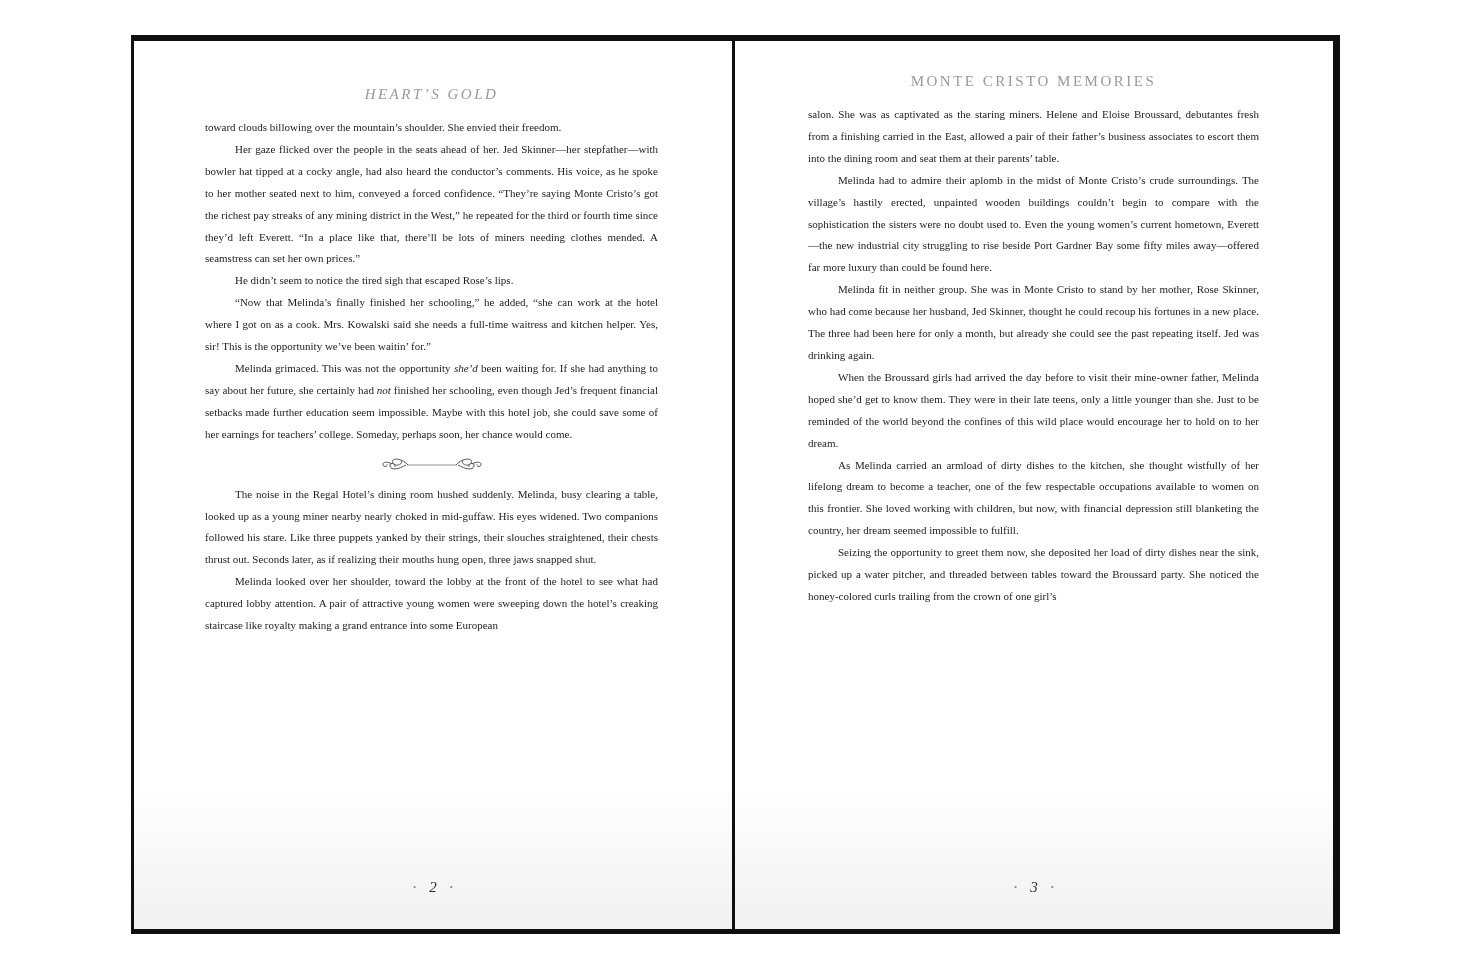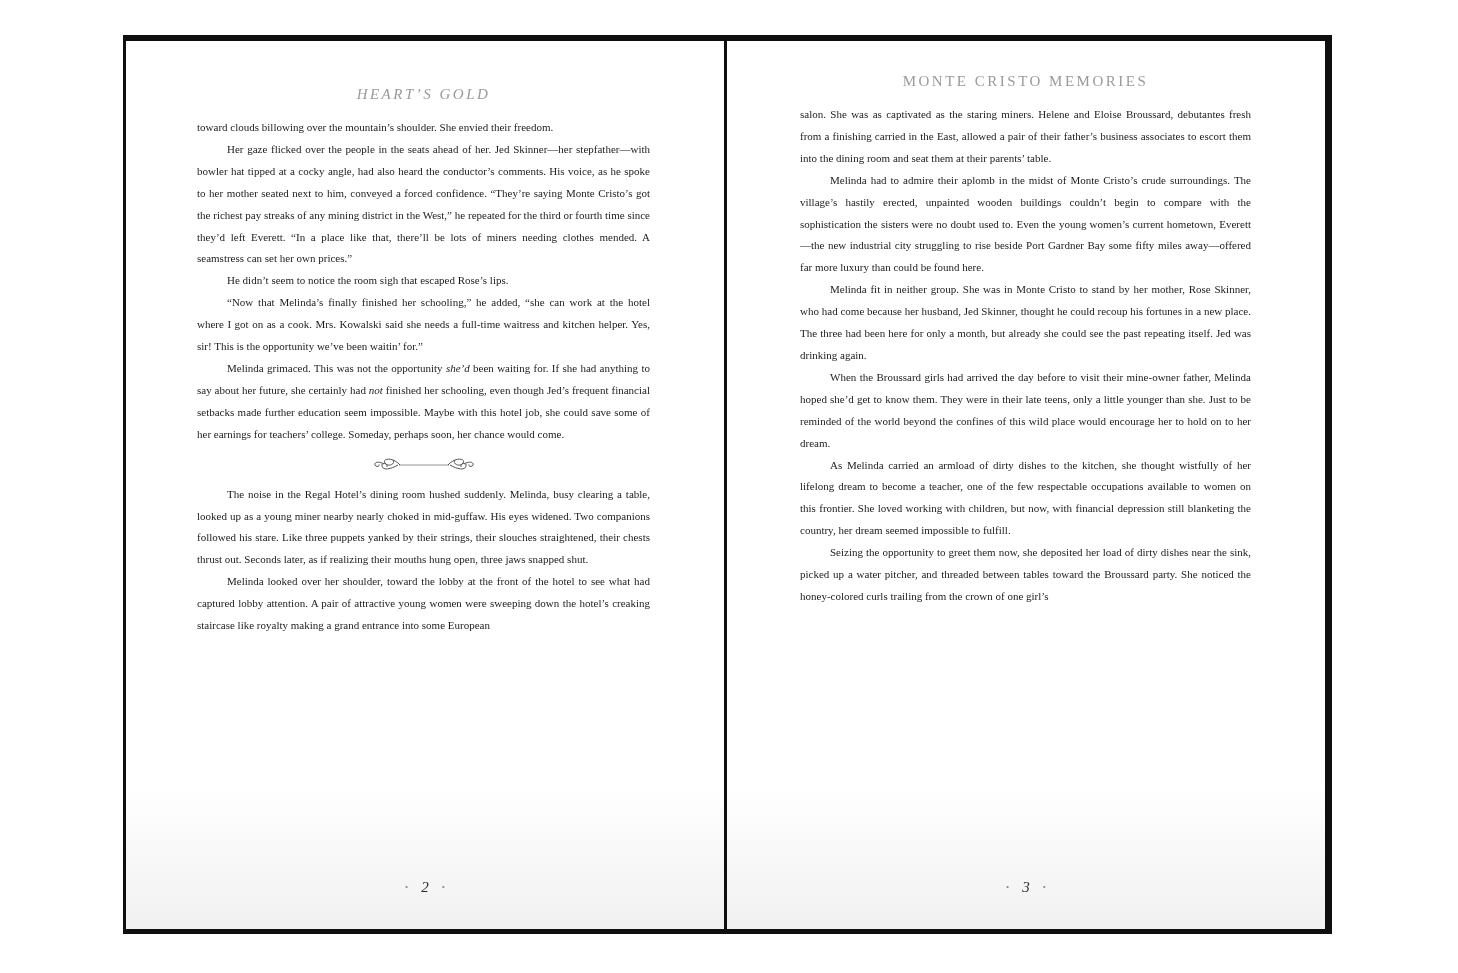--- a/index.html
+++ b/index.html
@@ -10,21 +10,21 @@
     --body-text:#1c1c1c;
     --footer-dot:#8a8a8a;
     --footer-num:#2a2a2a;
     --ornament:#555555;
   }
   *{margin:0;padding:0;box-sizing:border-box;}
   html,body{width:1458px;height:973px;background:#ffffff;overflow:hidden;}
   body{font-family:"Liberation Serif","DejaVu Serif",serif;color:var(--body-text);}
 
   .book{
-    position:absolute;left:123px;top:35px;
+    position:absolute;left:131px;top:35px;
     display:flex;
     border-top:6px solid var(--frame);
     border-right:7px solid var(--frame);
     border-bottom:5px solid var(--frame);
     border-left:3px solid var(--frame);
     background:var(--page-bg);
     justify-content:center;
   }
   .page{
     width:598px;height:888px;
@@ -70,21 +70,21 @@
 </head>
 <body>
 
 <div class="book">
 
   <div class="page left">
     <div class="running-header italic">HEART’S GOLD</div>
     <div class="page-body">
         <p class="para"><span>toward clouds billowing over the mountain’s shoulder. She envied their freedom.</span></p>
         <p class="para indent"><span>Her gaze flicked over the people in the seats ahead of her. Jed Skinner—her stepfather—with bowler hat tipped at a cocky angle, had also heard the conductor’s comments. His voice, as he spoke to her mother seated next to him, conveyed a forced confidence. “They’re saying Monte Cristo’s got the richest pay streaks of any mining district in the West,” he repeated for the third or fourth time since they’d left Everett. “In a place like that, there’ll be lots of miners needing clothes mended. A seamstress can set her own prices.”</span></p>
-        <p class="para indent"><span>He didn’t seem to notice the room sigh that escaped Rose’s lips.</span></p>
+        <p class="para indent"><span>He didn’t seem to notice the tired sigh that escaped Rose’s lips.</span></p>
         <p class="para indent"><span>“Now that Melinda’s finally finished her schooling,” he added, “she can work at the hotel where I got on as a cook. Mrs. Kowalski said she needs a full-time waitress and kitchen helper. Yes, sir! This is the opportunity we’ve been waitin’ for.”</span></p>
         <p class="para indent"><span>Melinda grimaced. This was not the opportunity </span><em>she’d</em><span> been waiting for. If she had anything to say about her future, she certainly had </span><em>not</em><span> finished her schooling, even though Jed’s frequent financial setbacks made further education seem impossible. Maybe with this hotel job, she could save some of her earnings for teachers’ college. Someday, perhaps soon, her chance would come.</span></p>
   <div class="scene-break">
     <svg width="110" height="22" viewBox="0 0 110 22">
       <line x1="30" y1="11" x2="80" y2="11" stroke="#777" stroke-width="0.8"></line>
       <g fill="none" stroke="#555" stroke-width="1">
         <path d="M31 11 C 24 3, 13 4, 16 9 C 18 13, 27 11, 24 6"></path>
         <path d="M29 11 C 22 15, 14 17, 13 12 C 12 8, 19 9, 18 13"></path>
         <path d="M15 10 C 10 7, 5 8, 6 11 C 7 13.5, 11 12.5, 10 10.5"></path>
       </g>

